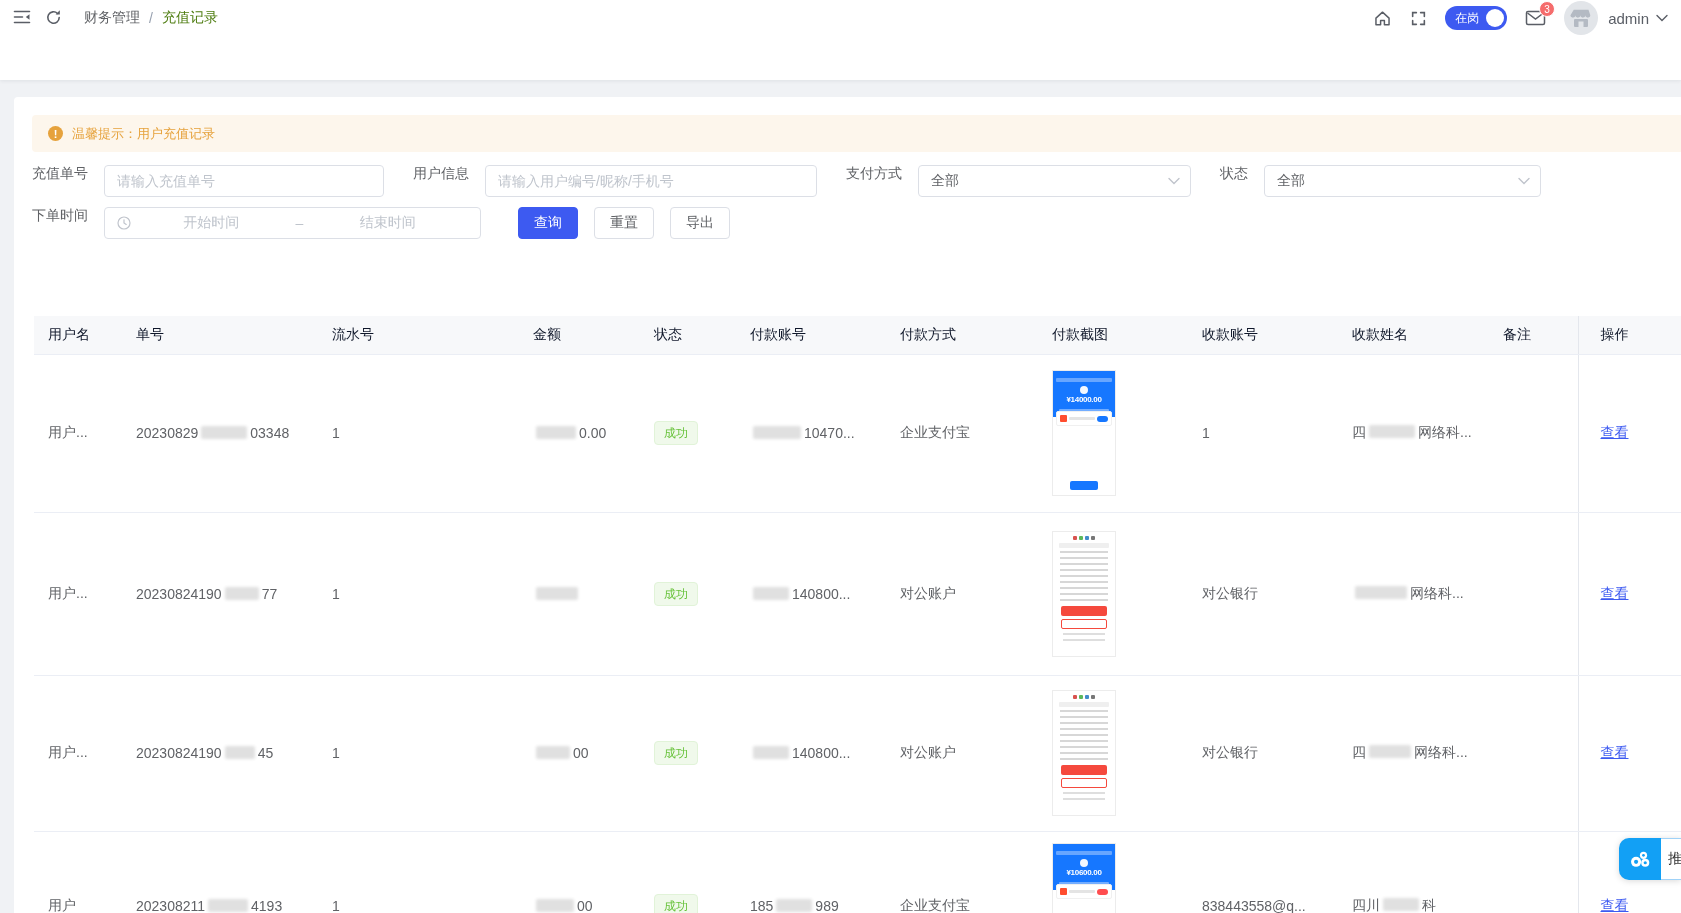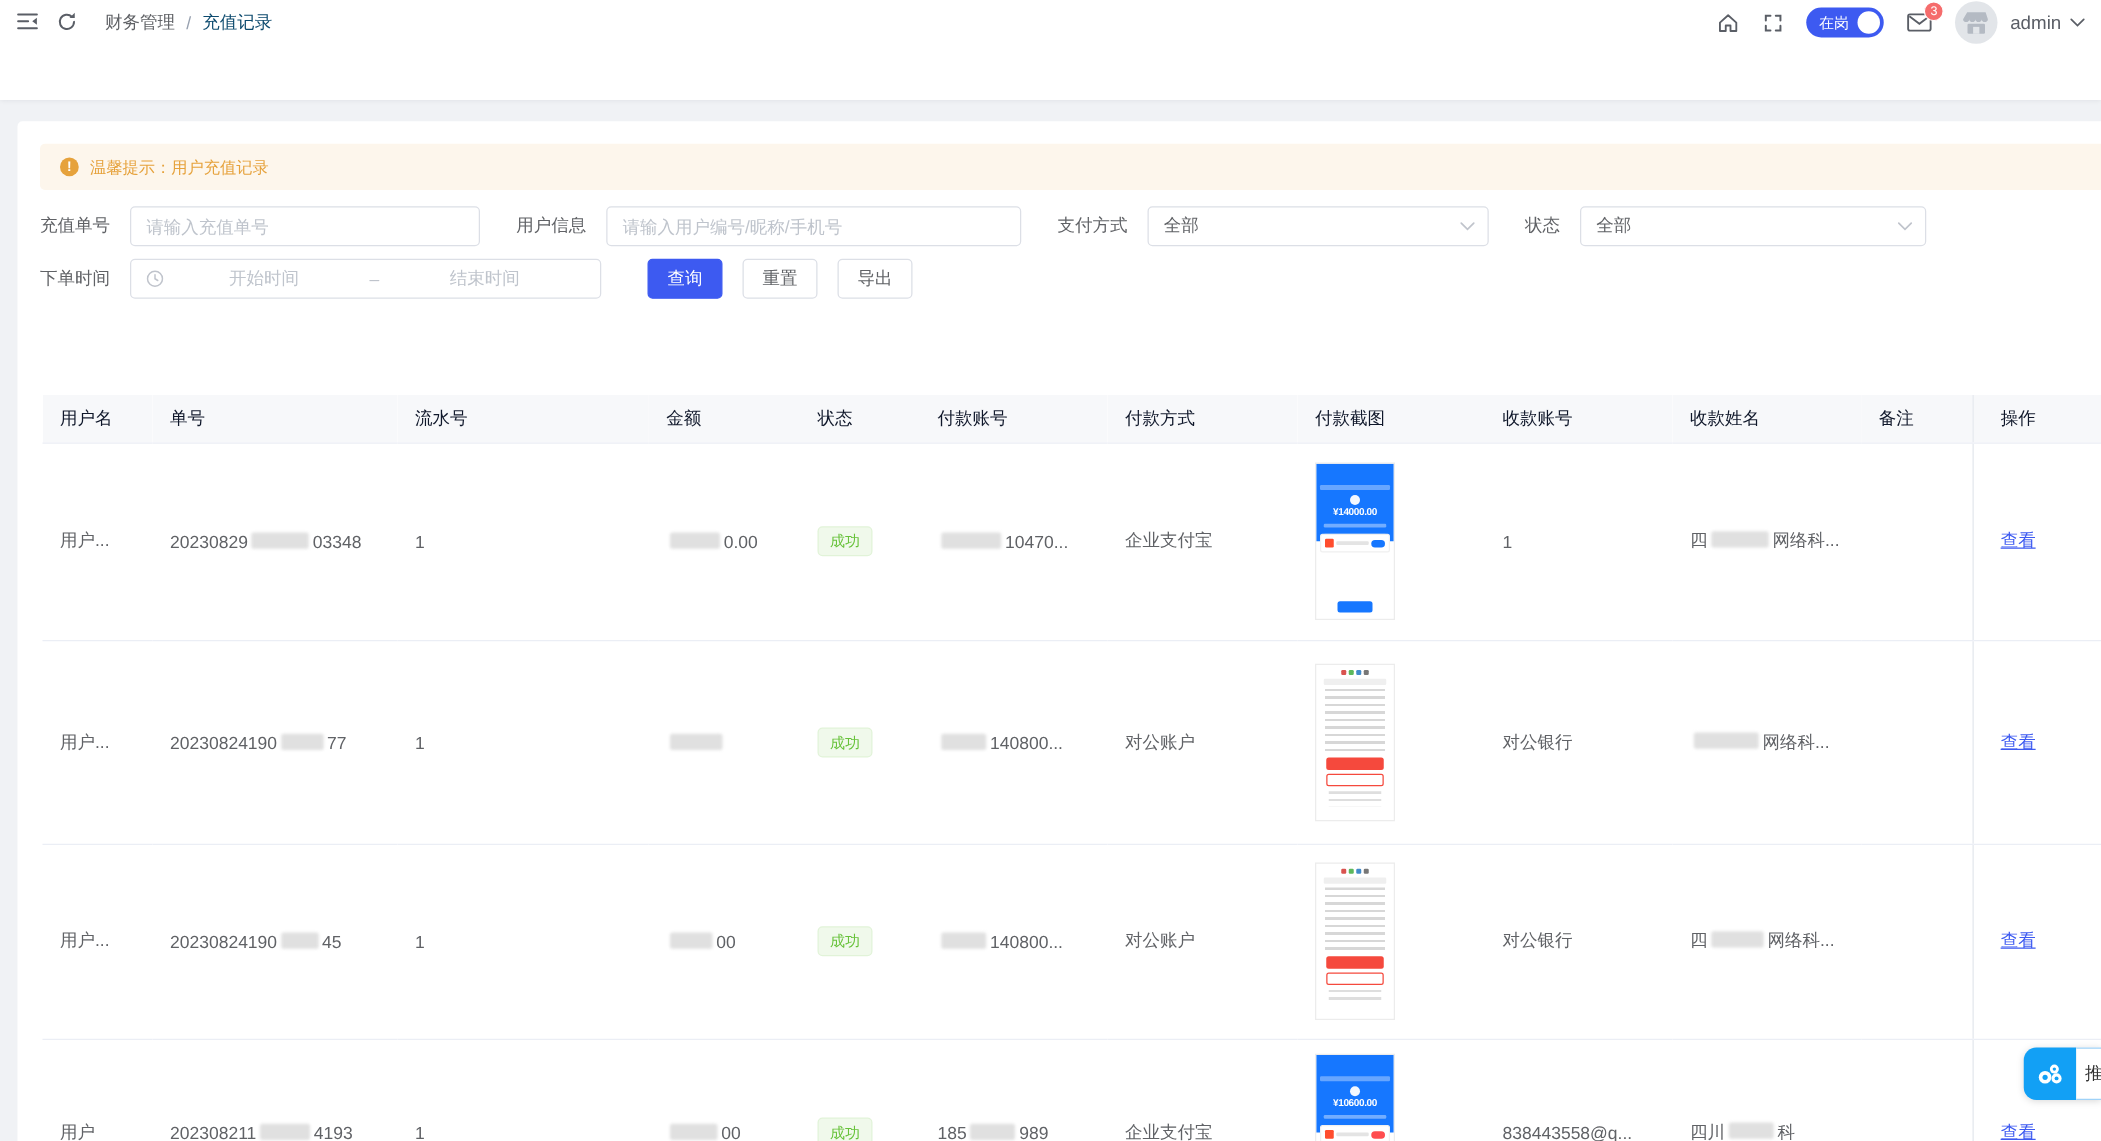--- a/index.html
+++ b/index.html
@@ -13,21 +13,21 @@
   svg{display:block}
 
   
   .topchrome{background:#fff;box-shadow:0 1px 4px rgba(0,21,41,.08);position:relative;z-index:5}
   .navbar{height:36px;display:flex;align-items:center;padding:0 13px}
   .nav-left{display:flex;align-items:flex-start}
   .icon-btn{display:flex;align-items:center;justify-content:center;color:#5a5e66;cursor:pointer;margin-right:14px}
   .breadcrumb{display:flex;align-items:center;gap:9px;margin-left:8px}
   .crumb-parent{color:#606266}
   .crumb-sep{color:#97a0af}
-  .crumb-current{color:#0c4a6e}
+  .crumb-current{color:#4d7c0f}
   .nav-right{margin-left:auto;display:flex;align-items:center}
   .nav-right>*{margin-left:18px}
   .duty-pill{width:62px;height:24px;border-radius:12px;background:var(--accent);display:flex;align-items:center;
     color:#fff;font-size:12px;padding-left:10px;position:relative;cursor:pointer}
   .duty-knob{position:absolute;right:3px;top:3px;width:18px;height:18px;border-radius:50%;background:#fff}
   .mail-wrap{position:relative;cursor:pointer}
   .mail-badge{position:absolute;top:-8px;right:-9px;background:#f56c6c;color:#fff;font-size:10px;line-height:16px;
     min-width:16px;height:16px;border-radius:8px;text-align:center;padding:0 4px;border:1px solid #fff}
   .avatar{width:34px;height:34px;border-radius:50%;background:#e2e5e9;display:flex;align-items:center;justify-content:center;overflow:hidden;cursor:pointer}
   .admin{display:flex;align-items:center;gap:7px;color:#5a5e66;font-size:15px;cursor:pointer;margin-left:10px}
@@ -37,21 +37,21 @@
   .card{position:absolute;left:14px;top:97px;width:1704px;height:1200px;background:#fff;border-radius:4px;overflow:hidden}
   .alert{margin:18px 18px 0 18px;height:37px;background:var(--warning-bg);border-radius:4px;display:flex;align-items:center;
     padding:0 16px;color:var(--warning);gap:9px;font-size:13px}
   .alert-icon{width:15px;height:15px;min-width:15px;border-radius:50%;background:var(--warning);color:#fff;font-size:11px;
     font-weight:bold;display:flex;align-items:center;justify-content:center}
 
   
   .filters{padding:0 18px}
   .frow{display:flex;align-items:center;margin-top:13px}
   .frow2{margin-top:10px}
-  .fitem{display:flex;align-items:center;margin-right:29px}
+  .fitem{display:flex;margin-right:29px}
   .flabel{margin-right:16px;white-space:nowrap}
   .finput{height:32px;border:1px solid var(--bd);border-radius:4px;padding:0 12px;background:#fff;color:var(--text);
     font-size:14px;font-family:inherit;outline:none}
   .finput::placeholder{color:var(--ph)}
   .fselect{height:32px;border:1px solid var(--bd);border-radius:4px;padding:0 10px 0 12px;background:#fff;
     display:flex;align-items:center;justify-content:space-between;cursor:pointer}
   .daterange{height:32px;border:1px solid var(--bd);border-radius:4px;background:#fff;display:flex;align-items:center;
     padding:0 12px;color:var(--ph);width:377px}
   .daterange .dr-ph{flex:1;text-align:center}
   .daterange .dr-sep{color:var(--ph);padding:0 4px}
@@ -74,21 +74,21 @@
   tbody tr:nth-child(3){height:156px}
   tbody tr:nth-child(4){height:150px}
   .badge{display:inline-block;padding:3px 9px;font-size:12px;color:var(--success);background:var(--success-bg);
     border:1px solid var(--success-bd);border-radius:4px;line-height:16px}
   .redact{display:inline-block;height:13px;background:#e0e0e0;border-radius:2px;filter:blur(1.4px);
     vertical-align:-1px;margin:0 3px}
   .op-link{color:var(--accent);text-decoration:underline;cursor:pointer}
 
   
   .thumb{width:64px;height:126px;background:#fff;border:1px solid #ececec;overflow:hidden;position:relative;cursor:pointer}
-  .th-blue{height:62px;background:#1677ff;padding-top:17px}
+  .th-blue{height:46px;background:#1677ff;padding-top:7px}
   .th-bar{height:4px;margin:0 3px;background:rgba(255,255,255,.35);border-radius:1px}
   .th-logo{width:8px;height:8px;background:#fff;opacity:.95;border-radius:50%;margin:4px auto 1px}
   .th-amt{color:#fff;font-size:8px;font-weight:bold;text-align:center;letter-spacing:-.3px}
   .th-mini{height:3px;margin:5px 6px 0;background:rgba(255,255,255,.4);border-radius:1px}
   .th-card{margin:-6px 3px 0;background:#fff;border:1px solid #f0f0f0;border-radius:2px;padding:3px;
     display:flex;align-items:center;gap:2px;position:relative;z-index:2}
   .th-card .sq{width:7px;height:7px;border-radius:1px;background:#ff4d2e;flex:none}
   .th-card .ln{flex:1;height:3px;background:#e4e4e4;border-radius:1px}
   .th-card .pill{width:11px;height:6px;border-radius:3px;background:#1677ff;flex:none}
   .th-card .pill.red{background:#ff4d4f}

